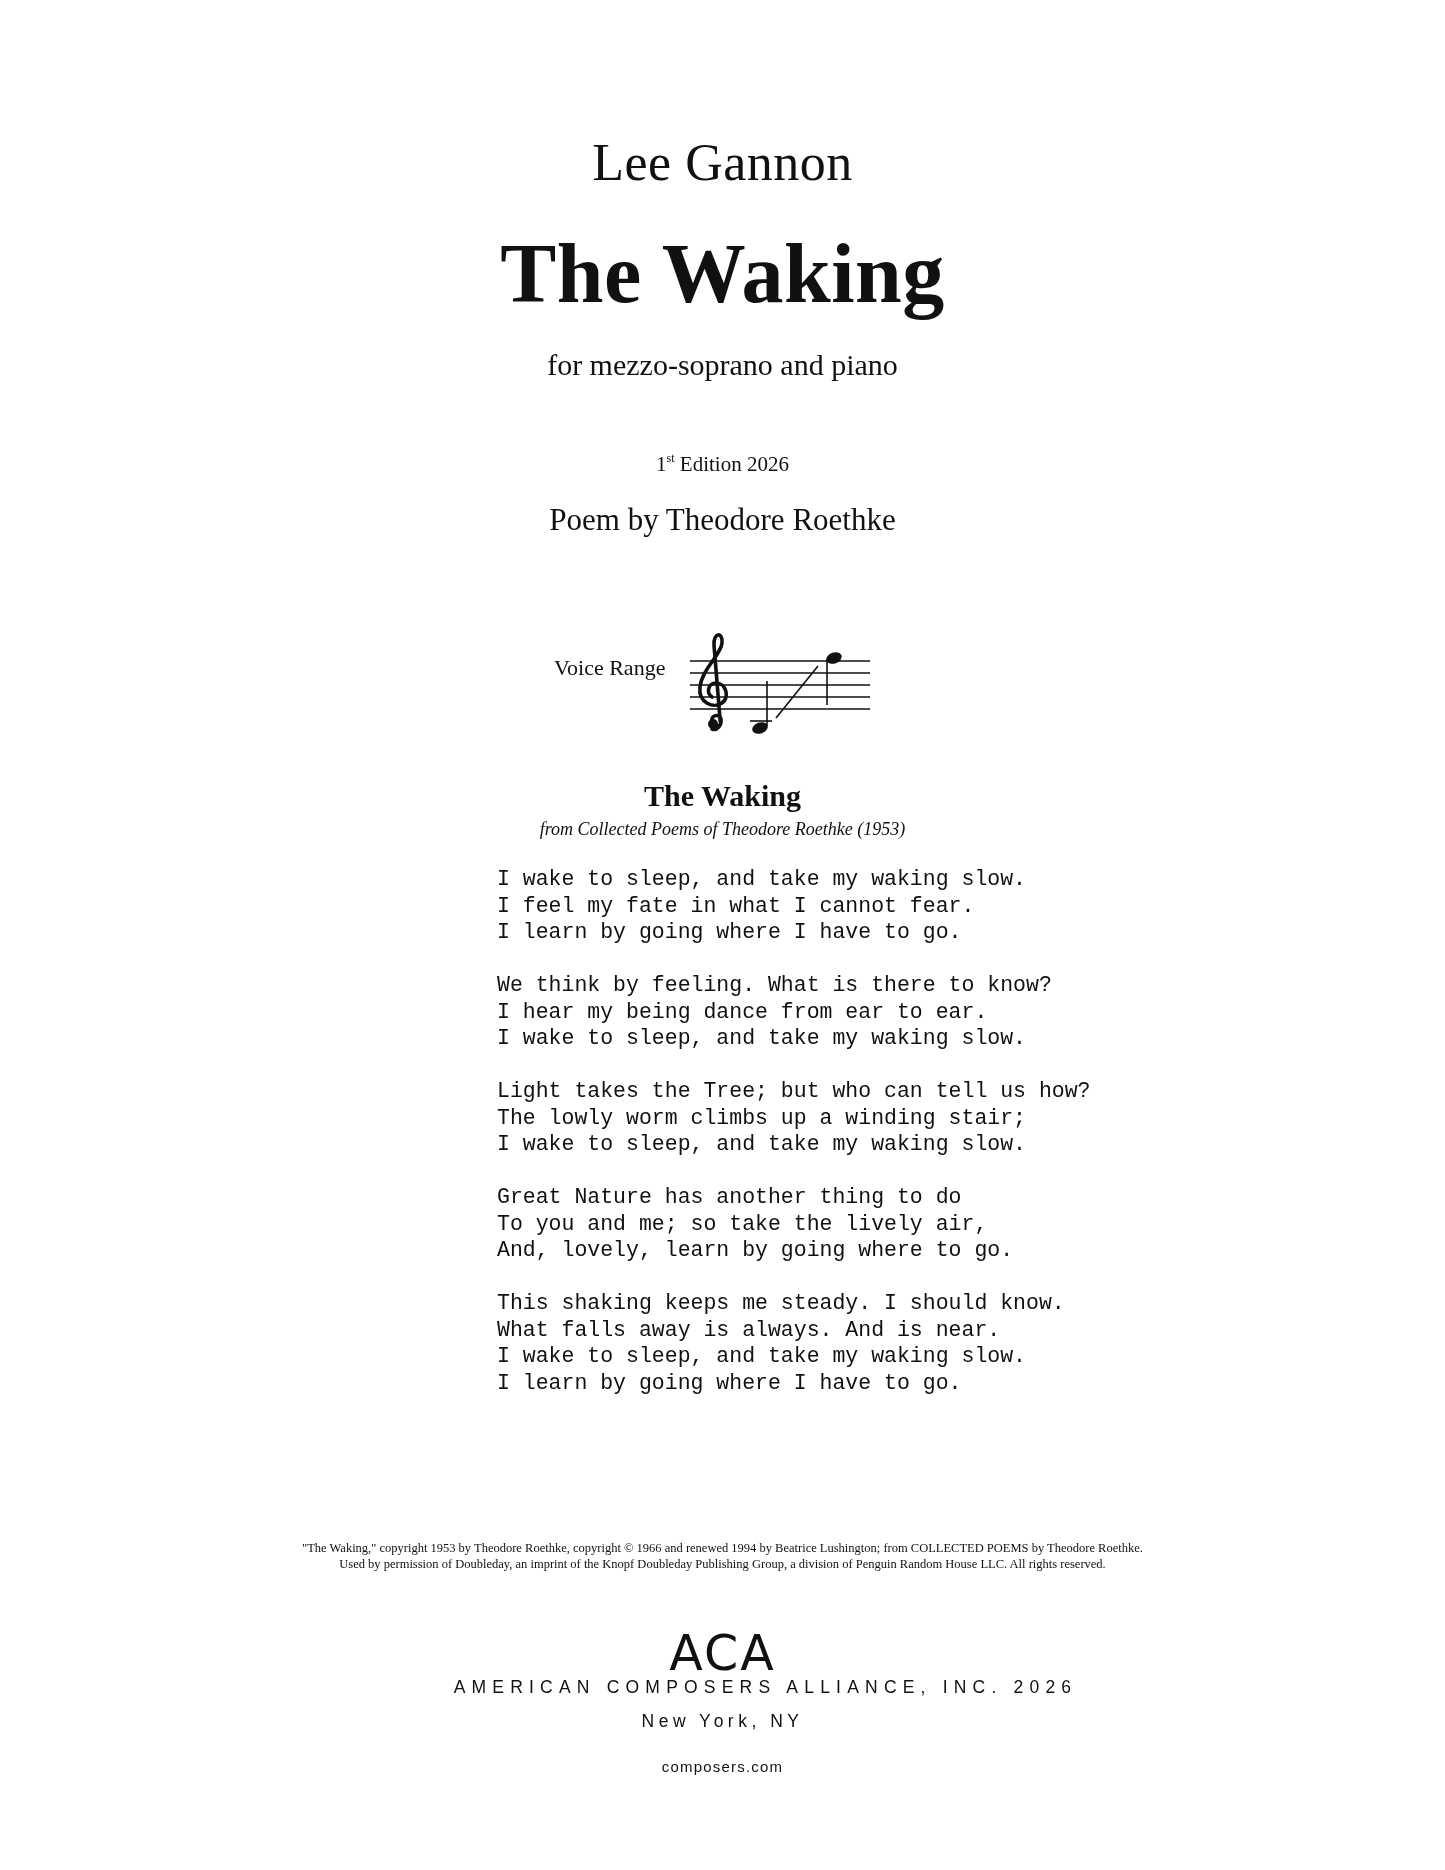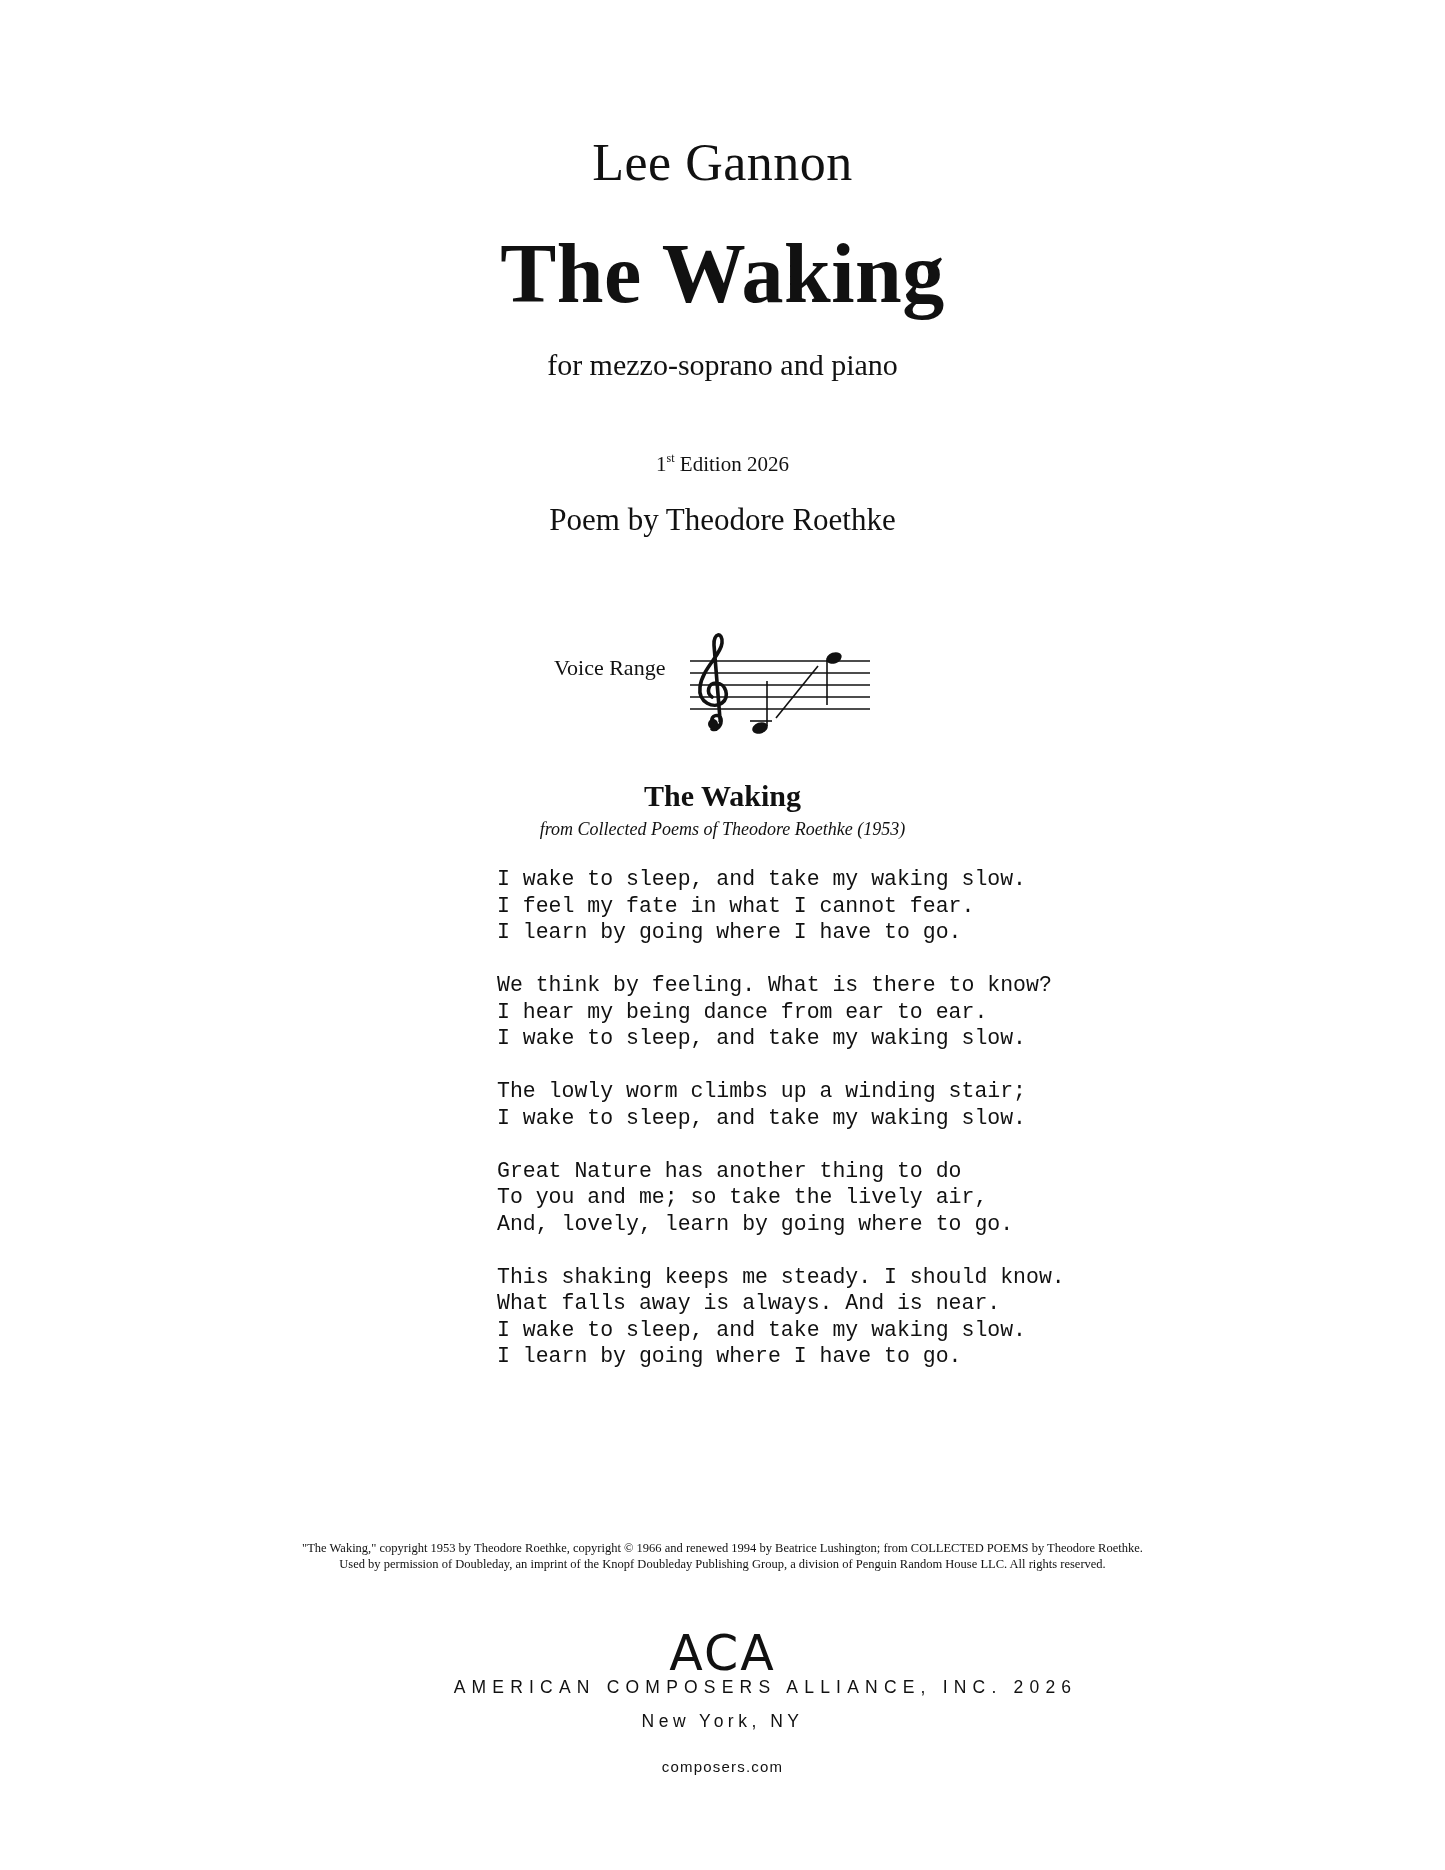--- a/index.html
+++ b/index.html
@@ -199,20 +199,21 @@
       <span class="line">I wake to sleep, and take my waking slow.</span>
       <span class="line">I feel my fate in what I cannot fear.</span>
       <span class="line">I learn by going where I have to go.</span>
     </div>
     <div class="stanza">
       <span class="line">We think by feeling. What is there to know?</span>
       <span class="line">I hear my being dance from ear to ear.</span>
       <span class="line">I wake to sleep, and take my waking slow.</span>
     </div>
     <div class="stanza">
+      <span class="line">Light takes the Tree; but who can tell us how?</span>
       <span class="line">The lowly worm climbs up a winding stair;</span>
       <span class="line">I wake to sleep, and take my waking slow.</span>
     </div>
     <div class="stanza">
       <span class="line">Great Nature has another thing to do</span>
       <span class="line">To you and me; so take the lively air,</span>
       <span class="line">And, lovely, learn by going where to go.</span>
     </div>
     <div class="stanza">
       <span class="line">This shaking keeps me steady. I should know.</span>

